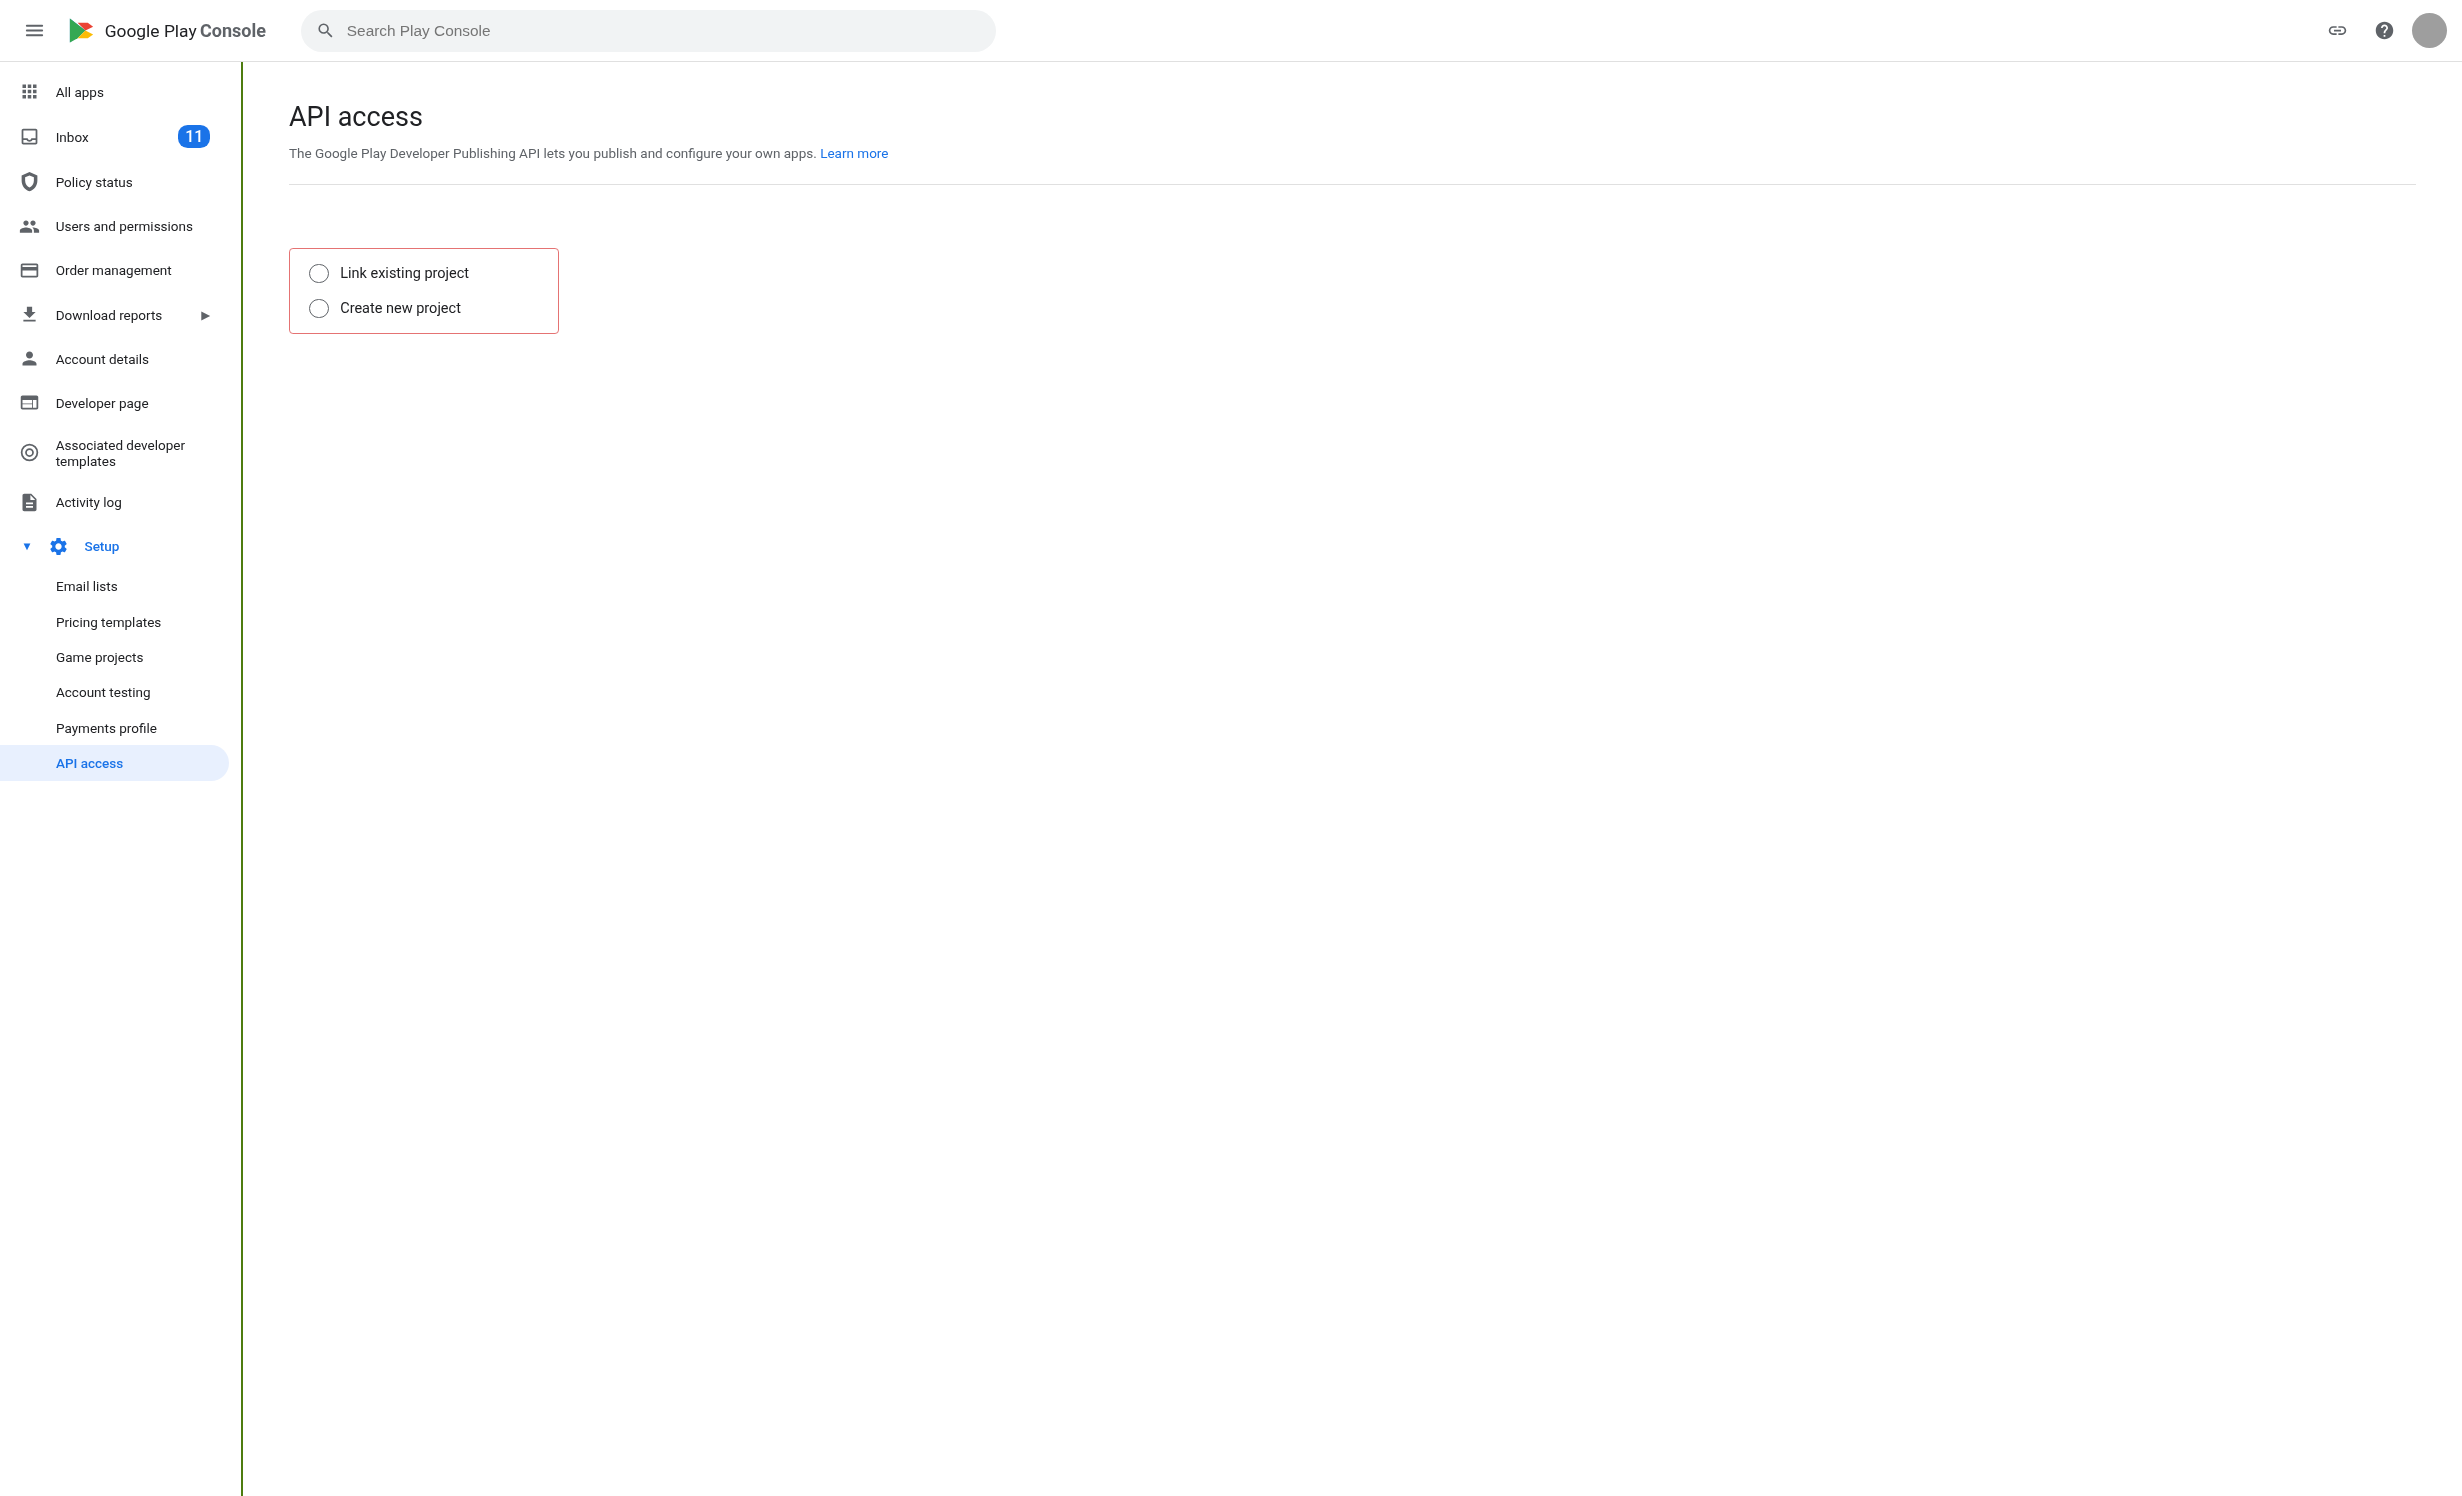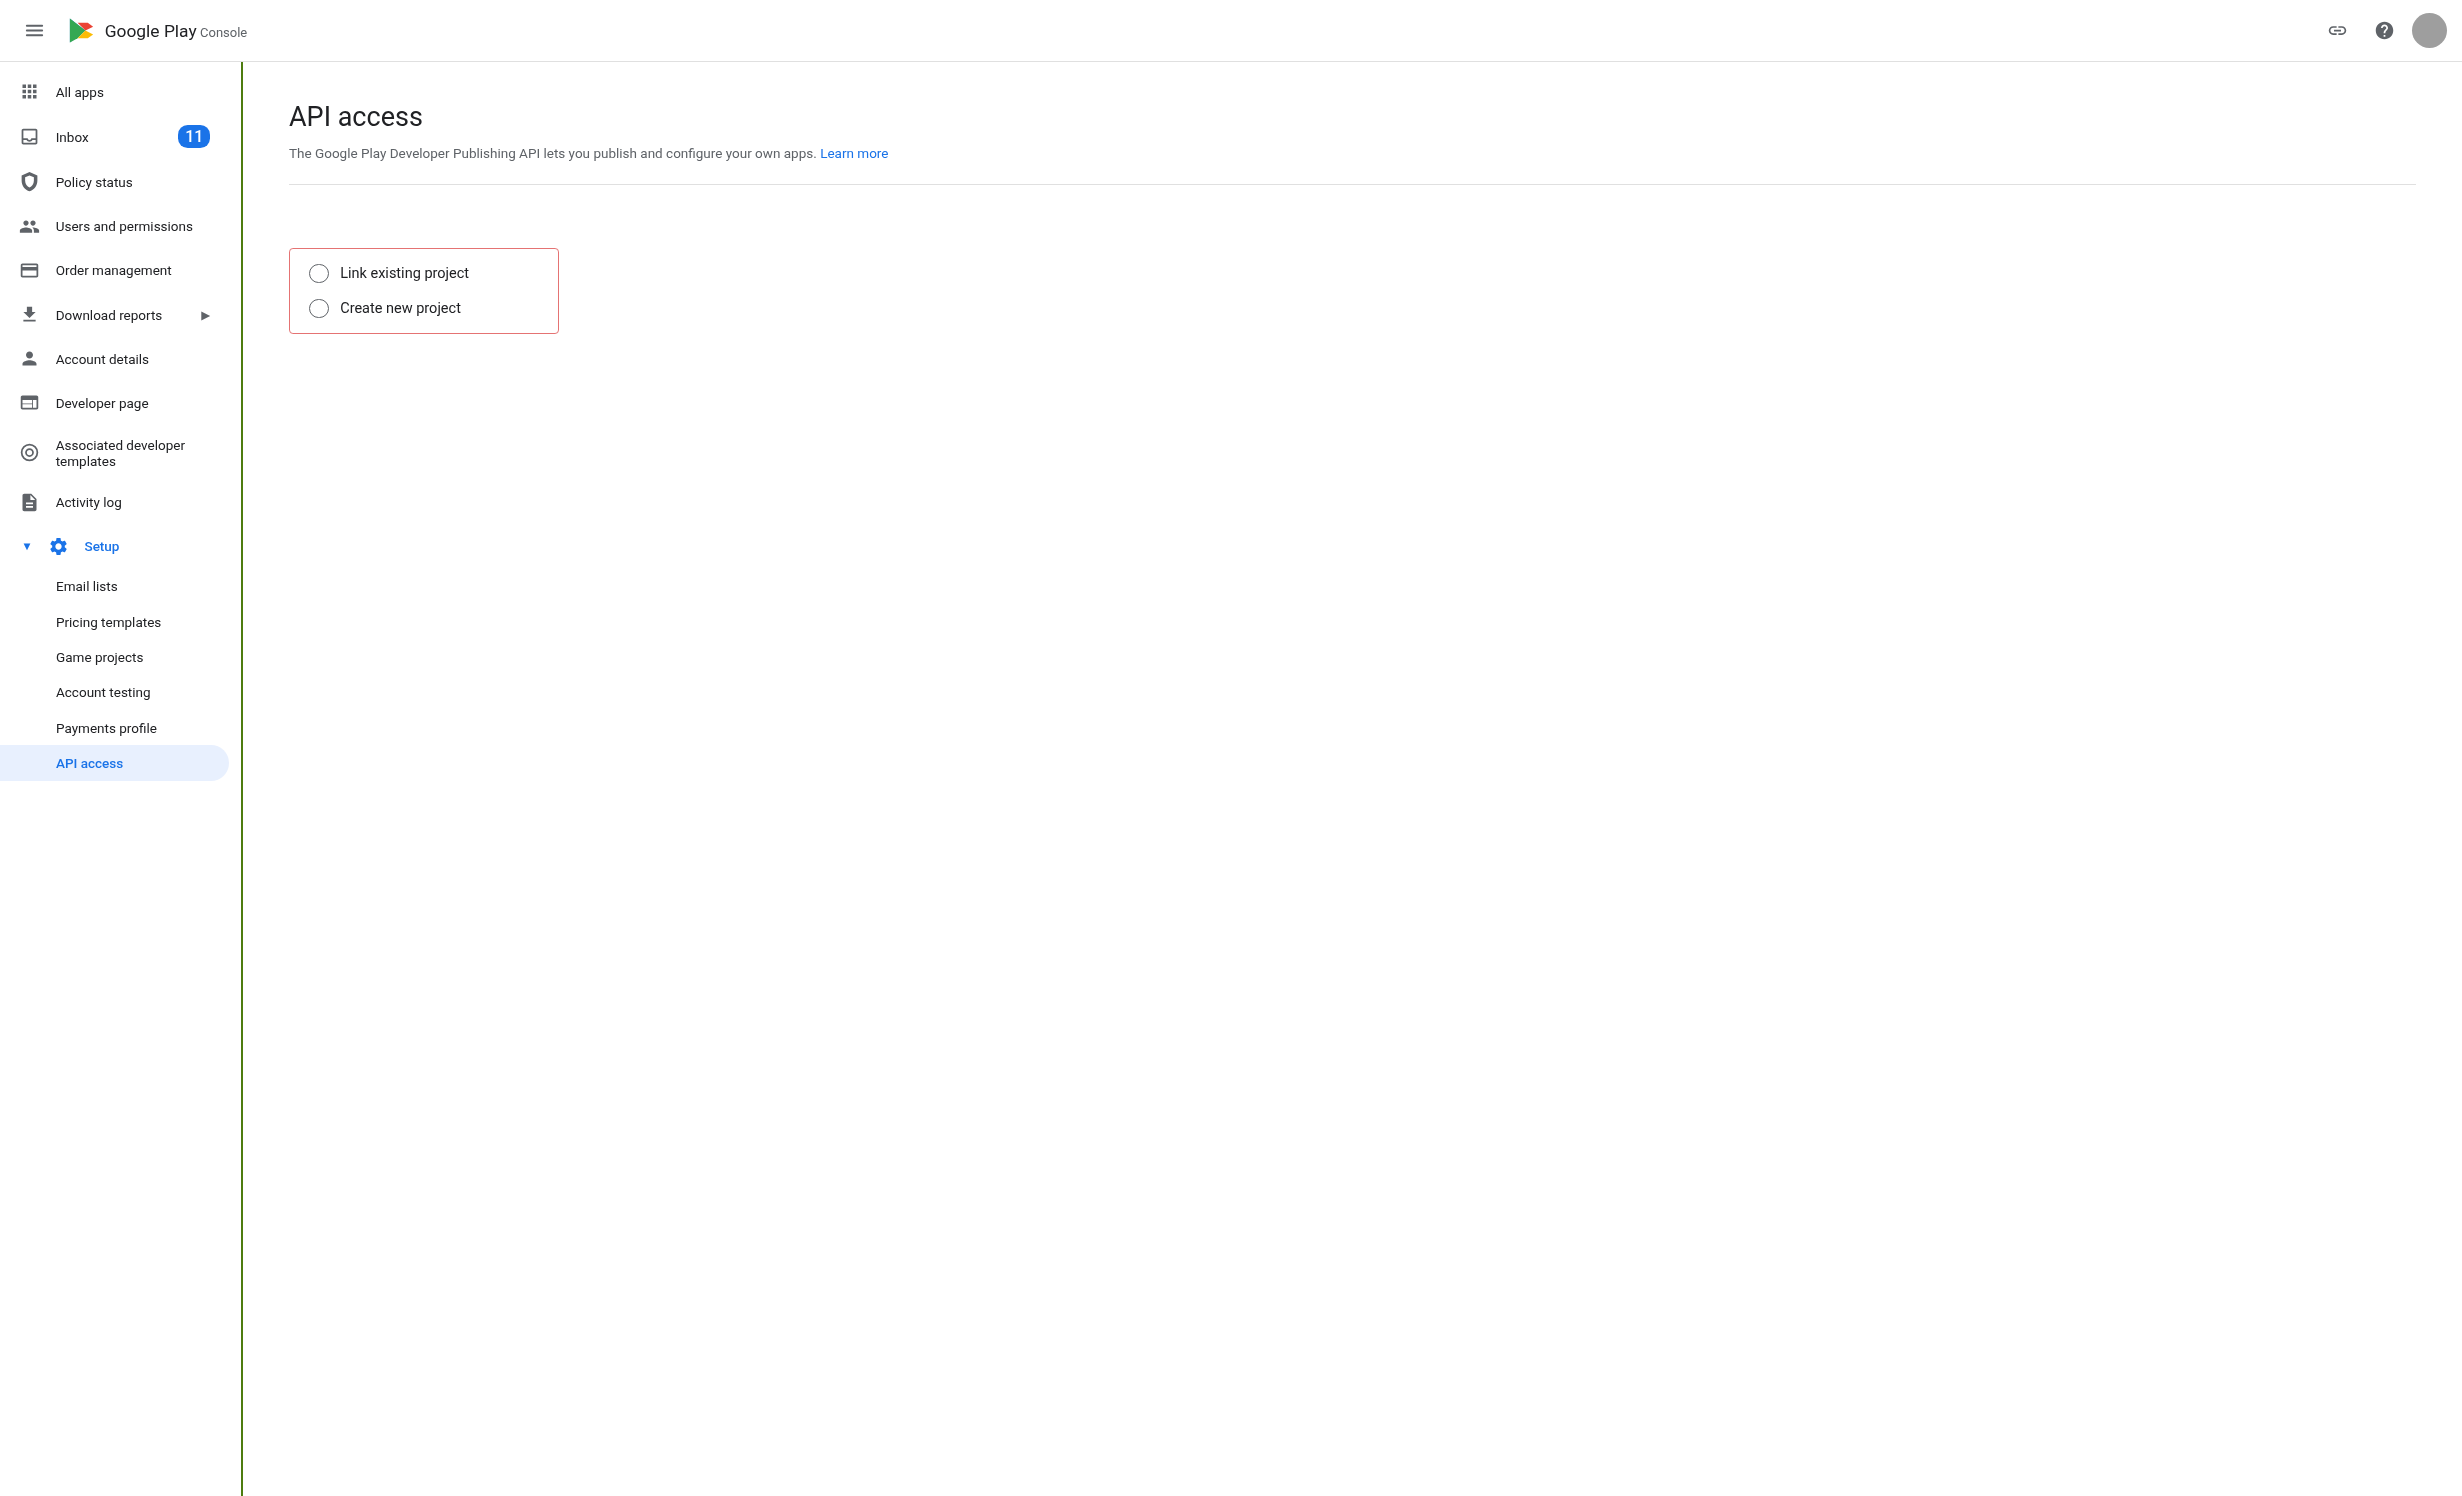--- a/index.html
+++ b/index.html
@@ -87,24 +87,30 @@
   <div class="topbar-logo">
 
     <svg class="logo-icon" viewBox="0 0 32 32">
       <path d="M4 3.5L20 16L4 28.5V3.5Z" fill="#4285f4"></path>
       <path d="M4 3.5L20 16L12 24L4 28.5V3.5Z" fill="#34a853"></path>
       <path d="M20 16L28 20L22.5 24L12 24L20 16Z" fill="#fbbc05"></path>
       <path d="M20 16L28 12L22.5 8L12 8L20 16Z" fill="#ea4335"></path>
     </svg>
     <span>
       <span style="color:#202124; font-size:17.4px;">Google Play</span>
-      <span style="color:#5f6368; font-size:13px;"> Console</span>
+      <span style="color:#5f6368; font-size:18px;font-weight:bold;"> Console</span>
     </span>
   </div>
 
+  <div class="search-bar">
+    <svg width="19.3" height="19.3" viewBox="0 0 24 24">
+      <path d="M15.5 14h-.79l-.28-.27A6.471 6.471 0 0 0 16 9.5 6.5 6.5 0 1 0 9.5 16c1.61 0 3.09-.59 4.23-1.57l.27.28v.79l5 4.99L20.49 19l-4.99-5zm-6 0C7.01 14 5 11.99 5 9.5S7.01 5 9.5 5 14 7.01 14 9.5 11.99 14 9.5 14z" fill="#5f6368"></path>
+    </svg>
+    <input type="text" placeholder="Search Play Console" style="">
+  </div>
 
   <div class="topbar-actions">
     <div class="icon-btn">
       <svg width="21" height="21" viewBox="0 0 24 24">
         <path d="M3.9 12c0-1.71 1.39-3.1 3.1-3.1h4V7H7c-2.76 0-5 2.24-5 5s2.24 5 5 5h4v-1.9H7c-1.71 0-3.1-1.39-3.1-3.1zM8 13h8v-2H8v2zm9-6h-4v1.9h4c1.71 0 3.1 1.39 3.1 3.1s-1.39 3.1-3.1 3.1h-4V17h4c2.76 0 5-2.24 5-5s-2.24-5-5-5z" fill="#5f6368"></path>
       </svg>
     </div>
     <div class="icon-btn">
       <svg width="21" height="21" viewBox="0 0 24 24">
         <path d="M12 2C6.48 2 2 6.48 2 12s4.48 10 10 10 10-4.48 10-10S17.52 2 12 2zm1 17h-2v-2h2v2zm2.07-7.75l-.9.92C13.45 12.9 13 13.5 13 15h-2v-.5c0-1.1.45-2.1 1.17-2.83l1.24-1.26c.37-.36.59-.86.59-1.41 0-1.1-.9-2-2-2s-2 .9-2 2H8c0-2.21 1.79-4 4-4s4 1.79 4 4c0 .88-.36 1.68-.93 2.25z" fill="#5f6368"></path>

